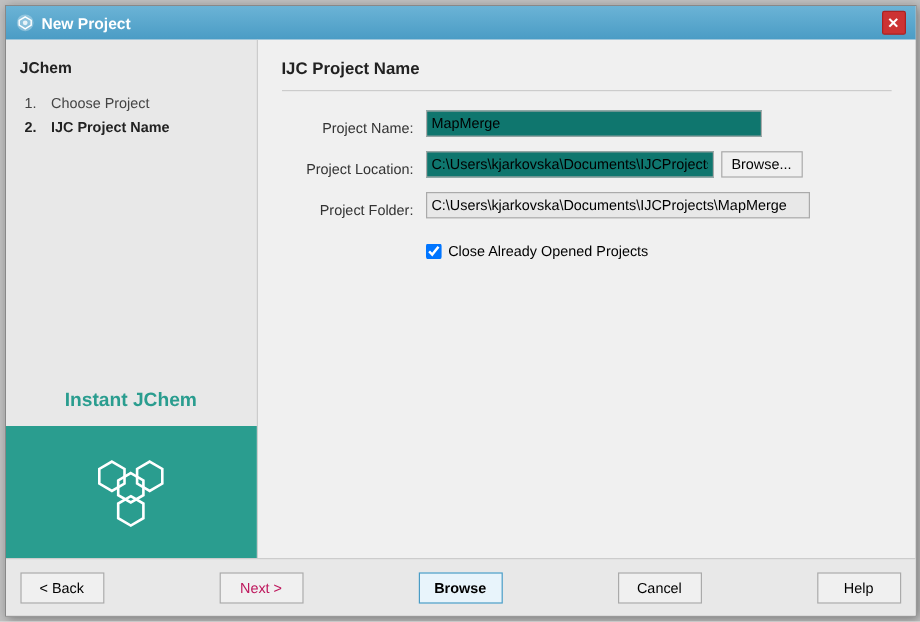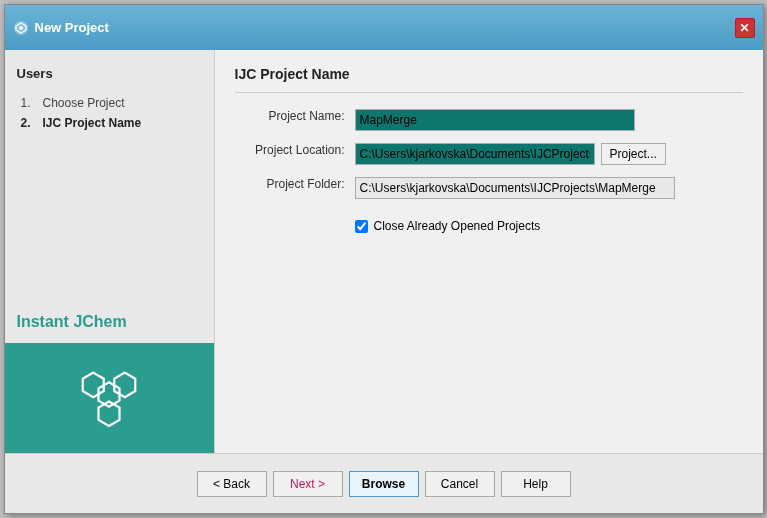--- a/index.html
+++ b/index.html
@@ -17,21 +17,21 @@
       width: 760px;
       height: 510px;
       background: #f0f0f0;
       border: 1px solid #888;
       box-shadow: 2px 2px 8px rgba(0,0,0,0.4);
       display: flex;
       flex-direction: column;
     }
     .title-bar {
       background: linear-gradient(to bottom, #6bb3d6 0%, #4a9cc5 100%);
-      height: 45px;
+      height: 28px;
       display: flex;
       align-items: center;
       padding: 0 8px;
       flex-shrink: 0;
     }
     .title-bar-icon {
       width: 16px;
       height: 16px;
       margin-right: 6px;
       flex-shrink: 0;
@@ -91,20 +91,21 @@
     }
     .sidebar-step-num {
       margin-right: 6px;
       min-width: 16px;
     }
     .sidebar-brand {
       padding: 12px;
       color: #2a9d8f;
       font-size: 16px;
       font-weight: bold;
+      text-align: center;
     }
     .sidebar-logo {
       background: #2a9d8f;
       height: 110px;
       display: flex;
       align-items: center;
       justify-content: center;
     }
     .main-panel {
       flex: 1;
@@ -116,21 +117,21 @@
     .panel-title {
       font-size: 14px;
       font-weight: bold;
       color: #222;
       padding-bottom: 10px;
       border-bottom: 1px solid #ccc;
       margin-bottom: 16px;
     }
     .form-row {
       display: flex;
-      align-items: flex-start;
+      align-items: flex-end;
       margin-bottom: 12px;
     }
     .form-label {
       width: 120px;
       text-align: right;
       padding-right: 10px;
       color: #333;
       font-size: 12px;
       flex-shrink: 0;
     }
@@ -169,26 +170,26 @@
       margin-left: 120px;
     }
     .checkbox-row input[type="checkbox"] {
       margin-right: 6px;
     }
     .checkbox-label {
       color: #000000;
       font-size: 12px;
     }
     .bottom-bar {
-      height: 60px;
+      height: 48px;
       background: #e8e8e8;
       border-top: 1px solid #ccc;
       display: flex;
       align-items: center;
-      justify-content: center;
+      justify-content: space-between;
       padding: 0 12px;
       gap: 6px;
       flex-shrink: 0;
     }
     .nav-btn {
       height: 26px;
       min-width: 70px;
       padding: 0 12px;
       background: #f0f0f0;
       border: 1px solid #aaa;
@@ -219,21 +220,21 @@
       <circle cx="8" cy="8" r="2" fill="white" opacity="0.8"></circle>
     </svg>
     <span class="title-bar-text">New Project</span>
     <div class="title-bar-close">✕</div>
   </div>
 
   <div class="content-area">
 
     <div class="sidebar">
       <div class="sidebar-steps">
-        <div class="sidebar-steps-title">Users</div>
+        <div class="sidebar-steps-title">JChem</div>
         <div class="sidebar-step">
           <span class="sidebar-step-num">1.</span>
           <span>Choose Project</span>
         </div>
         <div class="sidebar-step active">
           <span class="sidebar-step-num">2.</span>
           <span>IJC Project Name</span>
         </div>
       </div>
       <div class="sidebar-brand">Instant JChem</div>
@@ -258,21 +259,21 @@
       <div class="panel-title">IJC Project Name</div>
 
       <div class="form-row">
         <span class="form-label">Project Name:</span>
         <input class="form-input input-name" type="text" value="MapMerge" style="">
       </div>
 
       <div class="form-row">
         <span class="form-label">Project Location:</span>
         <input class="form-input input-location" type="text" value="C:\Users\kjarkovska\Documents\IJCProjects" style="">
-        <button class="browse-btn">Project...</button>
+        <button class="browse-btn">Browse...</button>
       </div>
 
       <div class="form-row">
         <span class="form-label">Project Folder:</span>
         <input class="form-input input-folder" type="text" readonly="" style="background: rgb(232, 232, 232);" value="C:\Users\kjarkovska\Documents\IJCProjects\MapMerge">
       </div>
 
       <div class="checkbox-row">
         <input type="checkbox" id="closeProjects" checked="" style="">
         <label class="checkbox-label" for="closeProjects">Close Already Opened Projects</label>

